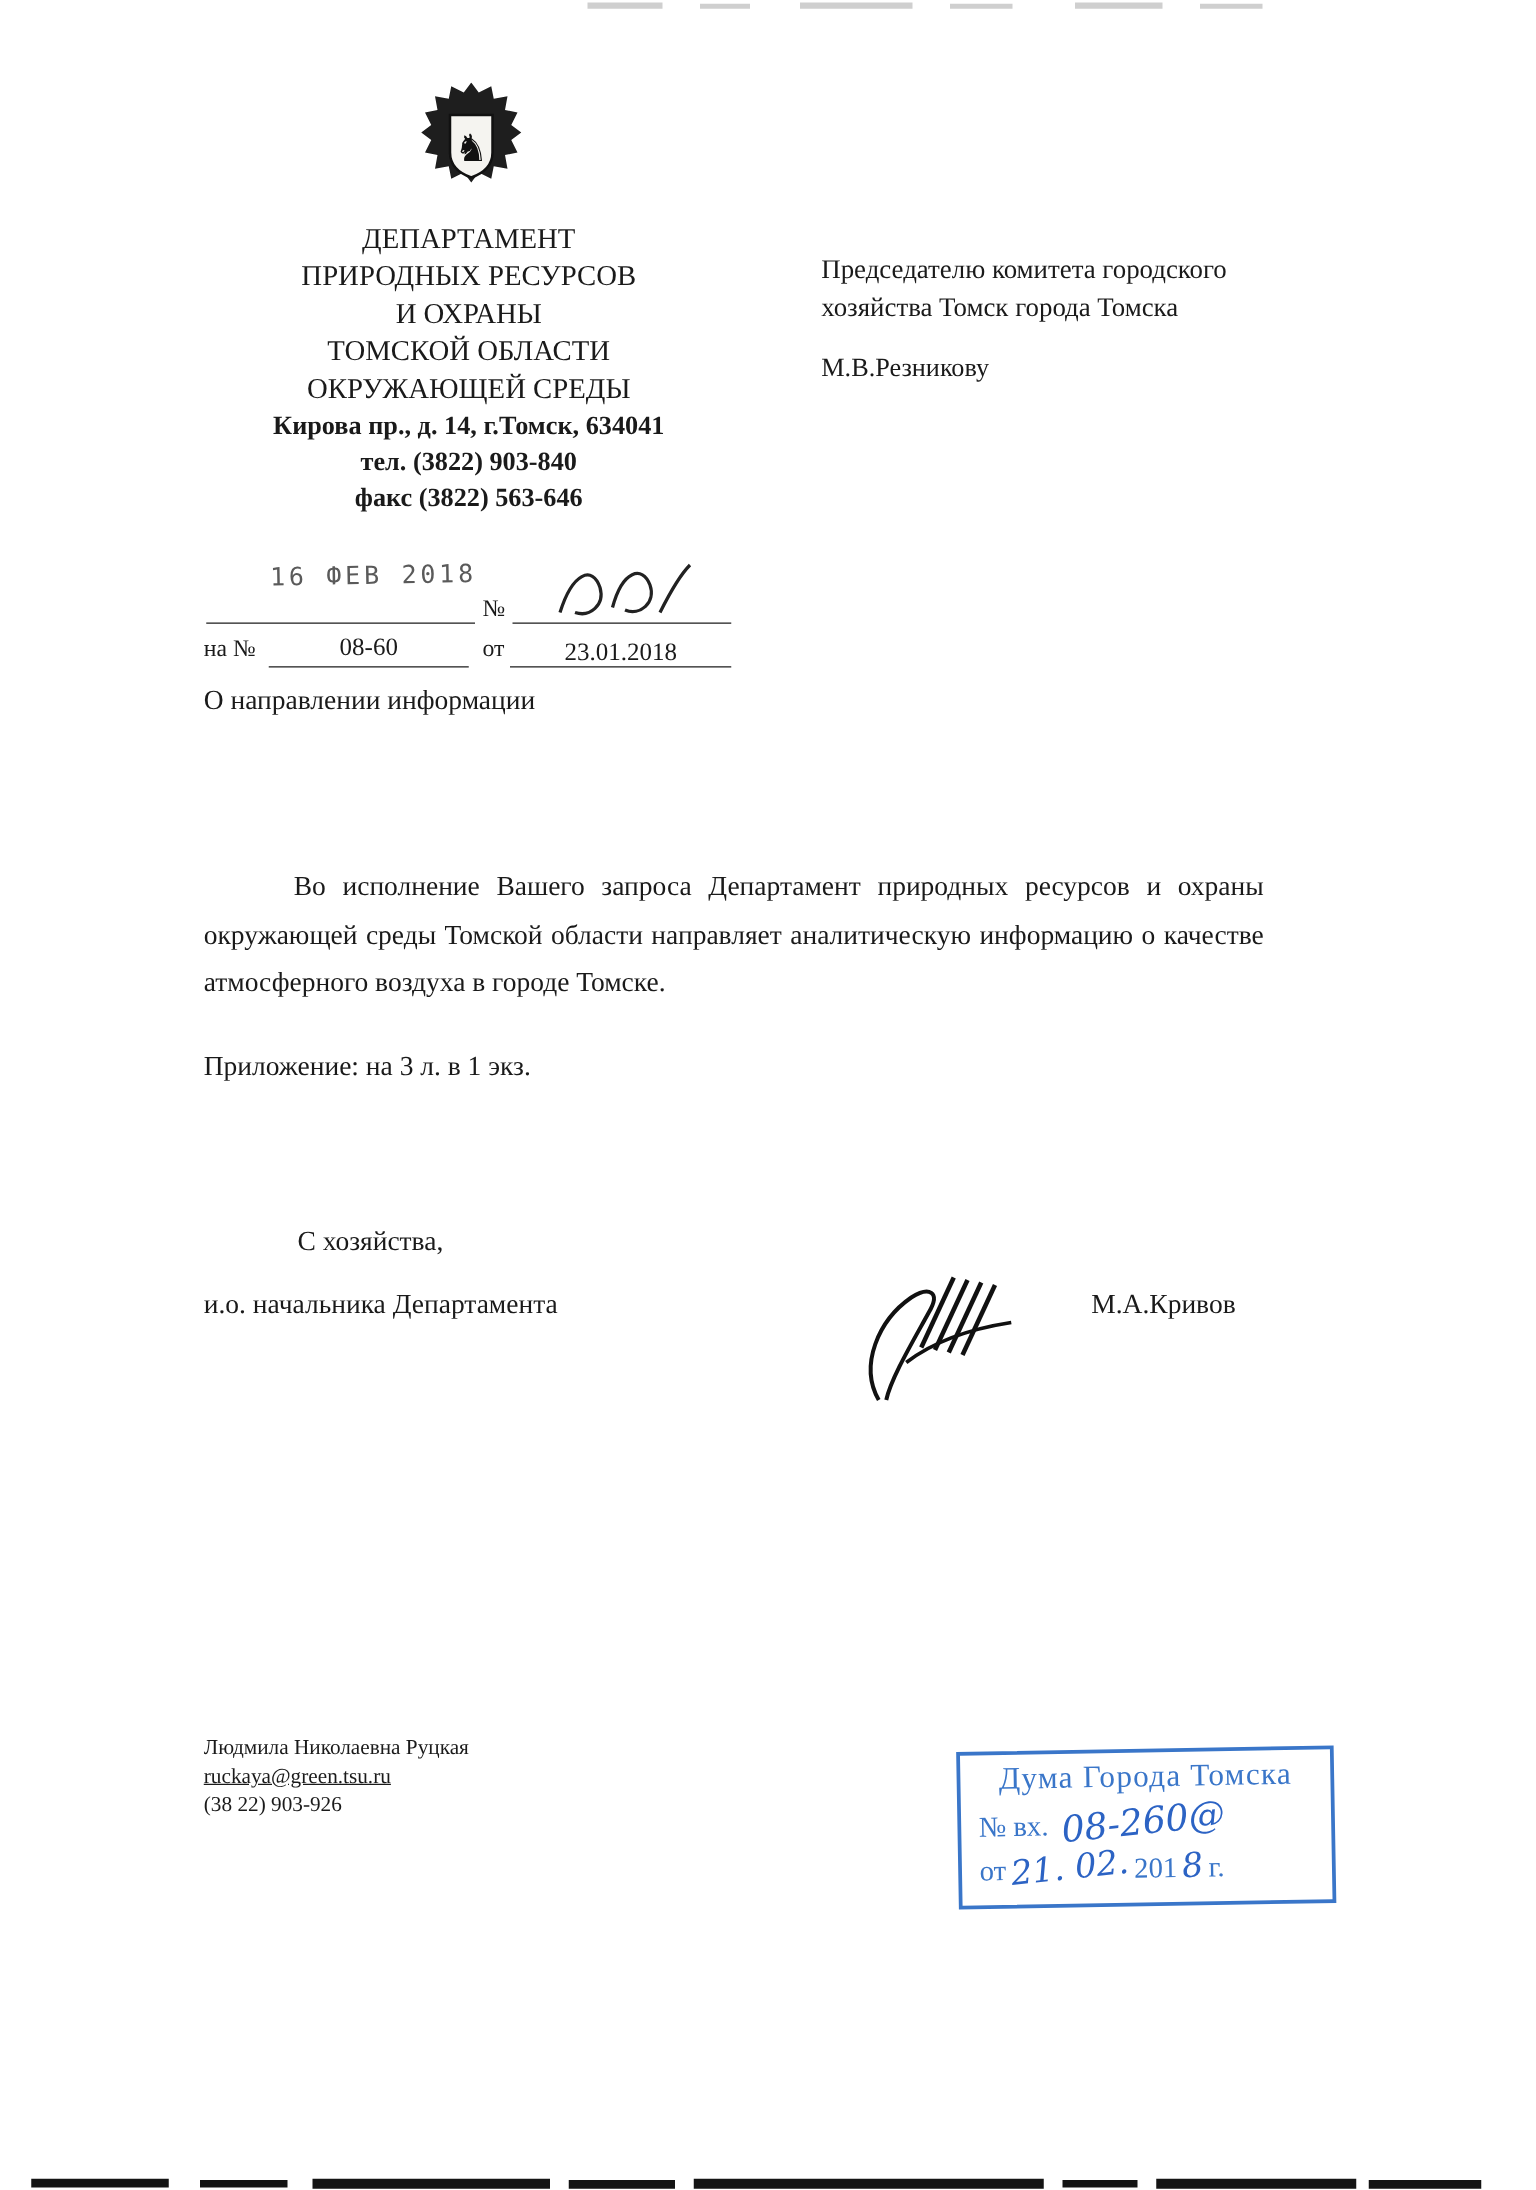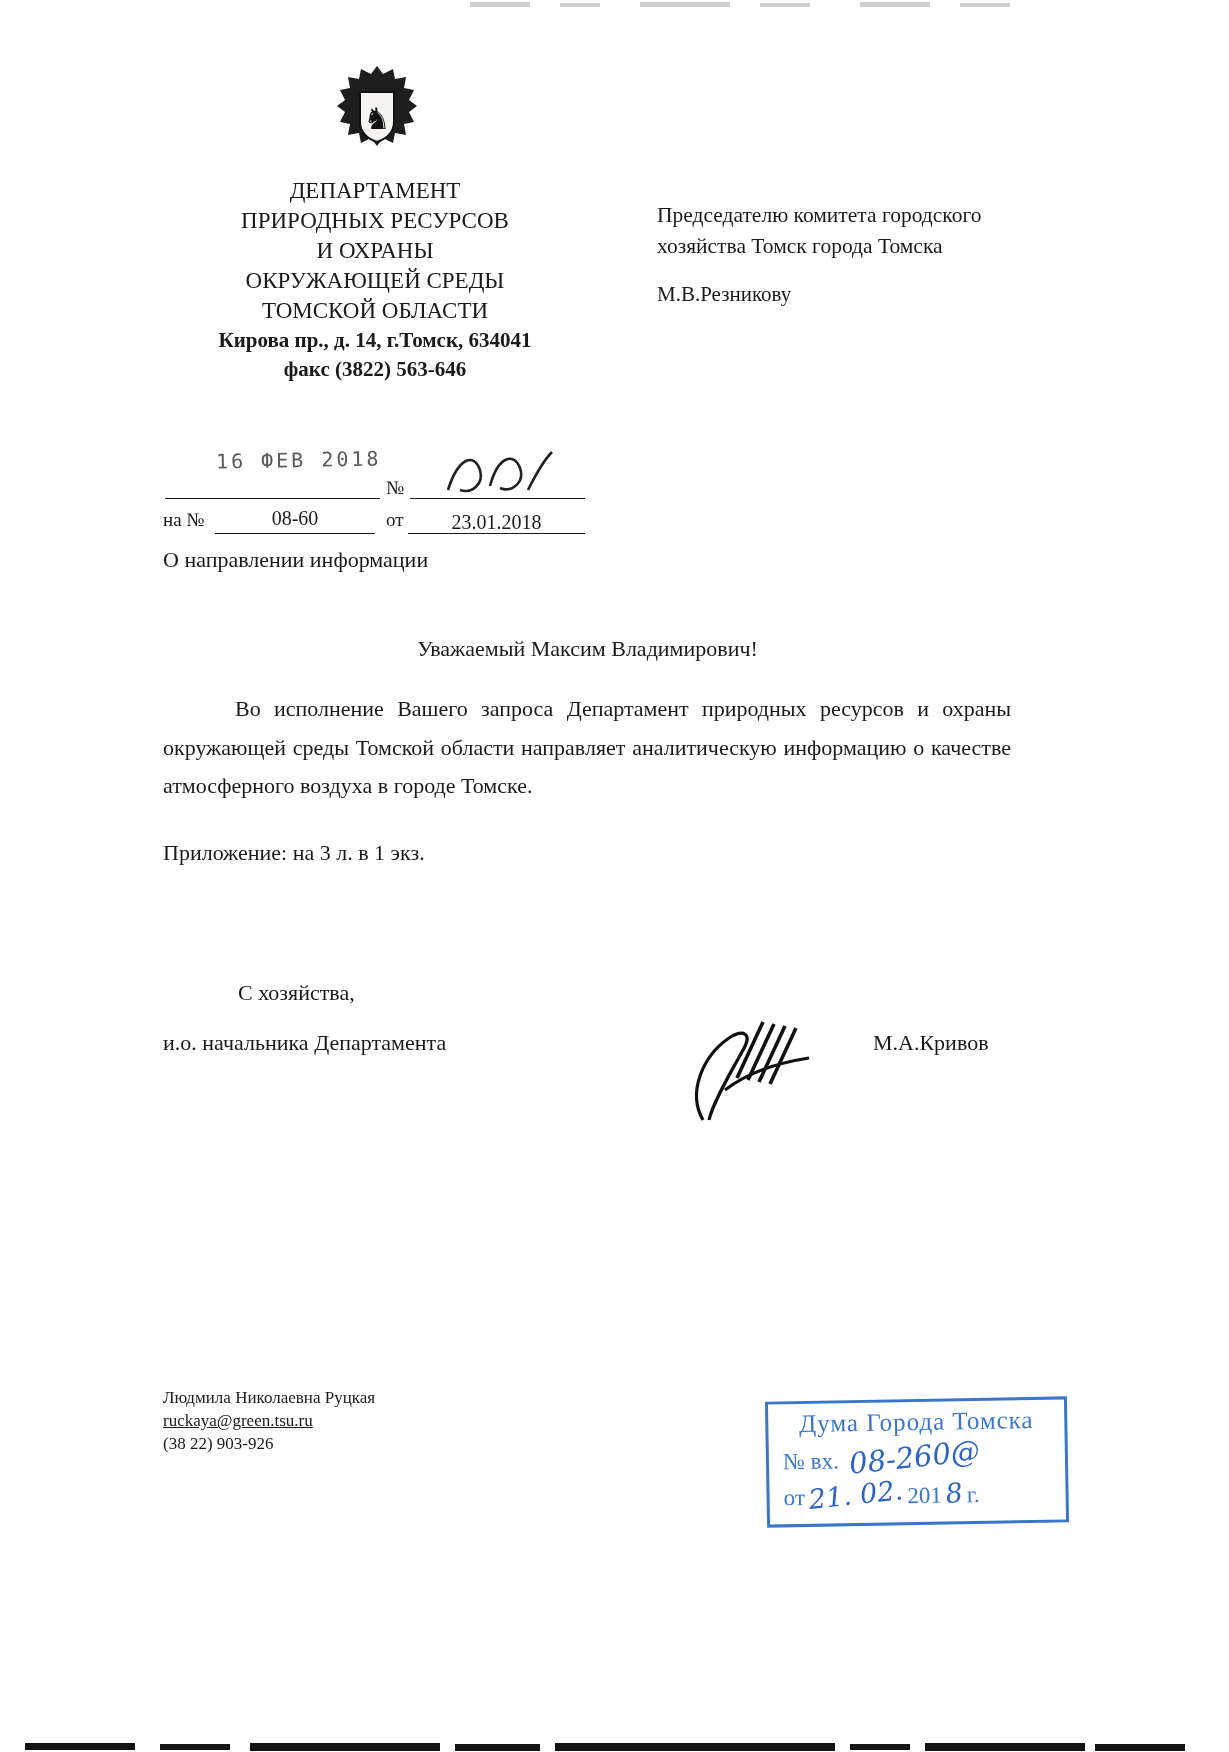--- a/index.html
+++ b/index.html
@@ -95,23 +95,24 @@
       <path d="M50 0 l6 8 10 -5 2 10 11 -2 -2 11 10 2 -5 10 8 6 -8 6 5 10 -10 2 2 11 -11 -2 -2 10 -10 -5 -6 8 -6 -8 -10 5 -2 -10 -11 2 2 -11 -10 -2 5 -10 -8 -6 8 -6 -5 -10 10 -2 -2 -11 11 2 2 -10 10 5 z" fill="#1e1e1e"></path>
       <path d="M33 26 h34 v30 q0 14 -17 20 q-17 -6 -17 -20 z" fill="#f5f4f0" stroke="#111" stroke-width="2"></path>
       <text x="50" y="63" font-size="30" text-anchor="middle" fill="#111" font-family="DejaVu Sans, sans-serif">♞</text>
     </svg>
   </div>
 
   <div class="abs letterhead">
     <div class="org-line">ДЕПАРТАМЕНТ</div>
     <div class="org-line">ПРИРОДНЫХ РЕСУРСОВ</div>
     <div class="org-line">И ОХРАНЫ</div>
+    <div class="org-line">ТОМСКОЙ ОБЛАСТИ</div>
     <div class="org-line">ОКРУЖАЮЩЕЙ СРЕДЫ</div>
-    <div class="org-line">ТОМСКОЙ ОБЛАСТИ</div>
     <div class="contact-line">Кирова пр., д. 14, г.Томск, 634041</div>
+    <div class="contact-line">тел. (3822) 903-840</div>
     <div class="contact-line">факс (3822) 563-646</div>
   </div>
 
   <div class="abs recipient">
     <div>Председателю комитета городского</div>
     <div>хозяйства Томск города Томска</div>
   </div>
   <div class="abs recipient-name">М.В.Резникову</div>
 
   <div class="abs date-stamp">16 ФЕВ 2018</div>
@@ -130,21 +131,20 @@
 
   <div class="abs ref-label" style="left:163px; top:509px;">на №</div>
   <div class="abs ref-value" style="left:220px; top:507px; width:150px;">08-60</div>
   <div class="abs rule" style="left:215px; top:533px; width:160px;"></div>
   <div class="abs ref-label" style="left:386px; top:509px;">от</div>
   <div class="abs ref-value" style="left:410px; top:511px; width:173px;">23.01.2018</div>
   <div class="abs rule" style="left:408px; top:533px; width:177px;"></div>
 
   <div class="abs subject">О направлении информации</div>
 
-  <div class="abs salutation">Уважаемый Максим Владимирович!</div>
   <div class="abs paragraph">Во исполнение Вашего запроса Департамент природных ресурсов и охраны окружающей среды Томской области направляет аналитическую информацию о качестве атмосферного воздуха в городе Томске.</div>
   <div class="abs attachment">Приложение: на 3 л. в 1 экз.</div>
   <div class="abs closing">С хозяйства,</div>
   <div class="abs signer-title">и.о. начальника Департамента</div>
   <div class="abs signer-name">М.А.Кривов</div>
 
   <div class="abs" style="left:685px; top:1008px; width:130px; height:118px;">
     <svg width="130" height="118" viewBox="0 0 130 118">
       <path d="M18 112 C 2 84 18 48 44 30 C 58 21 68 25 58 42 C 46 64 28 94 24 112" fill="none" stroke="#111" stroke-width="3.2"></path>
       <path d="M52 70 L 78 14" fill="none" stroke="#111" stroke-width="3.6"></path>

